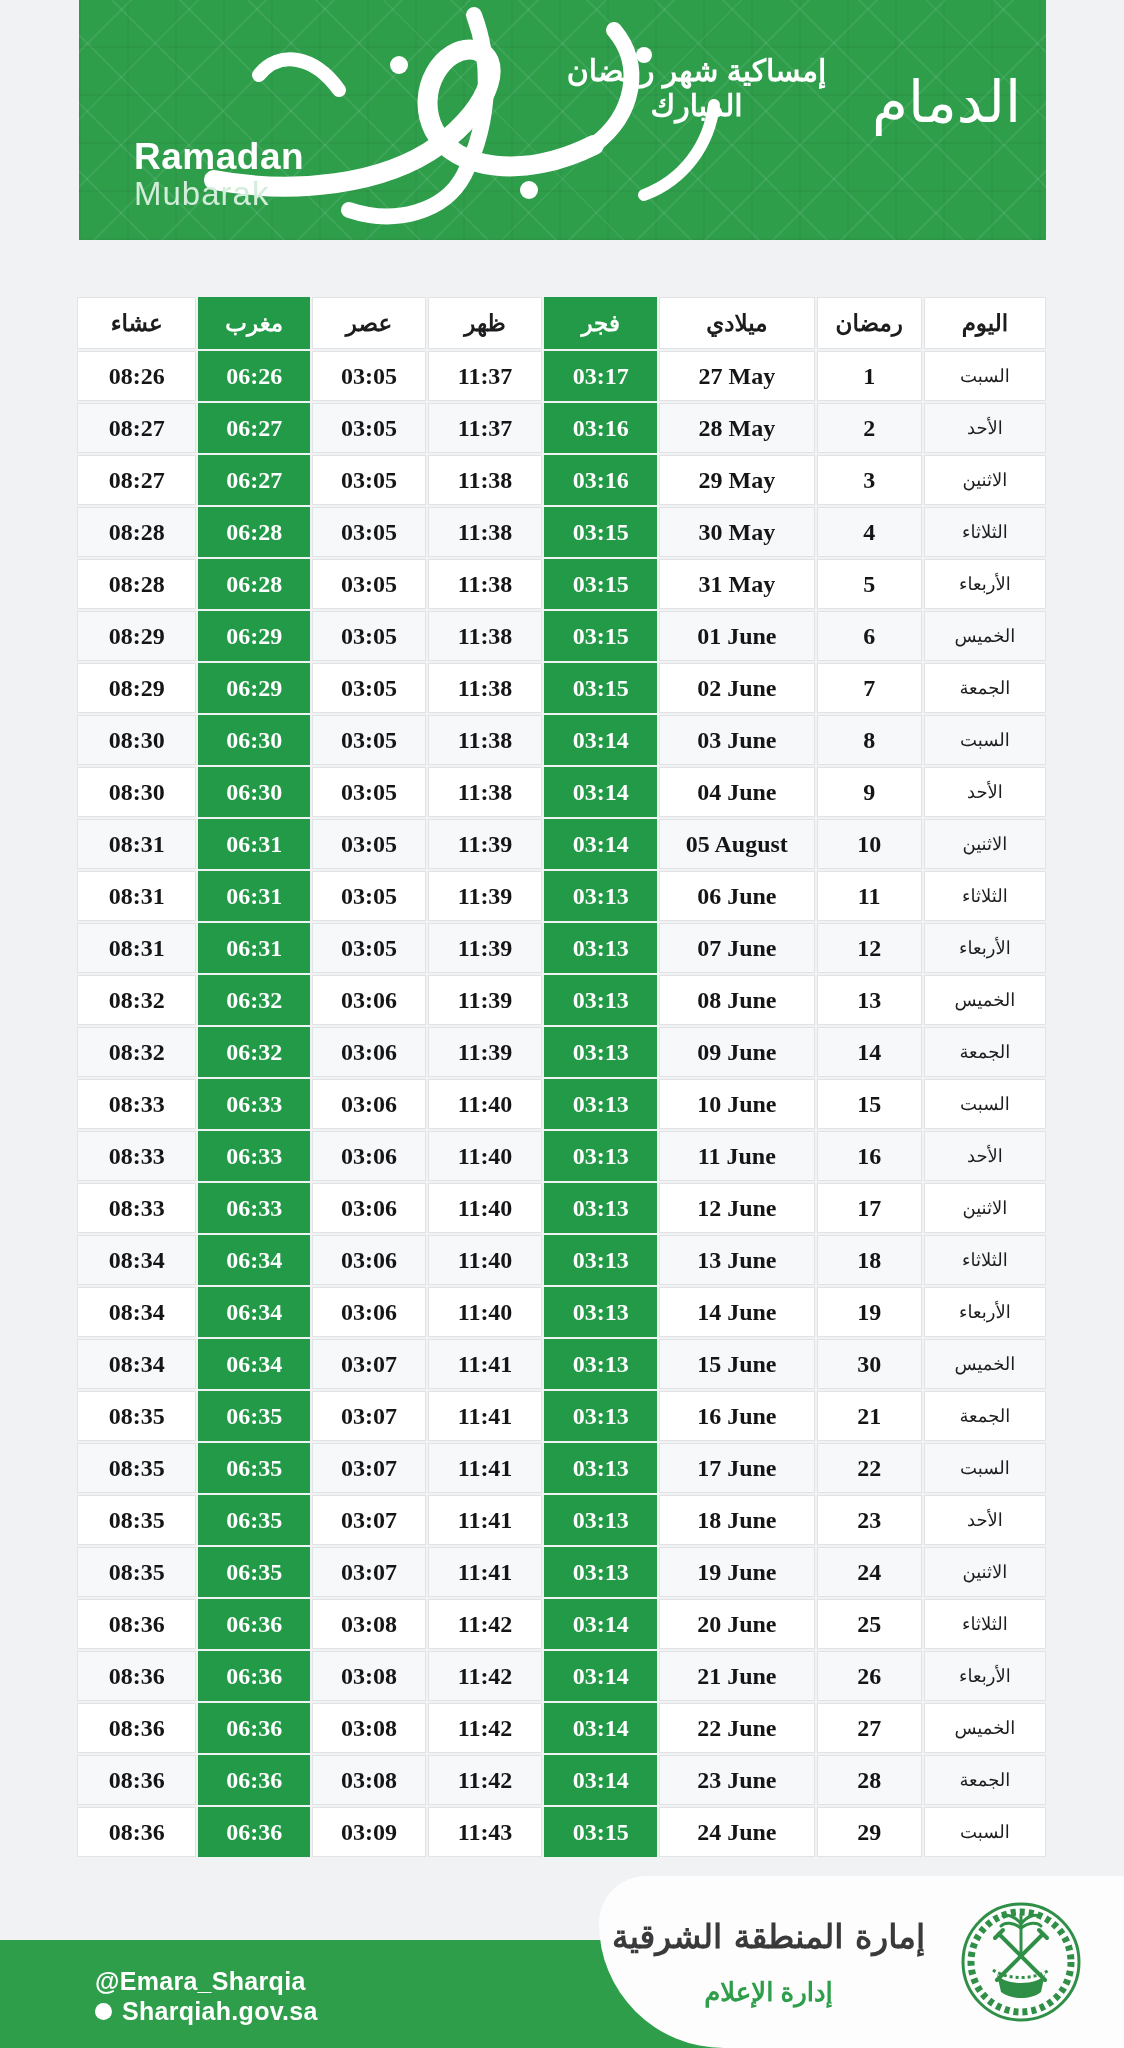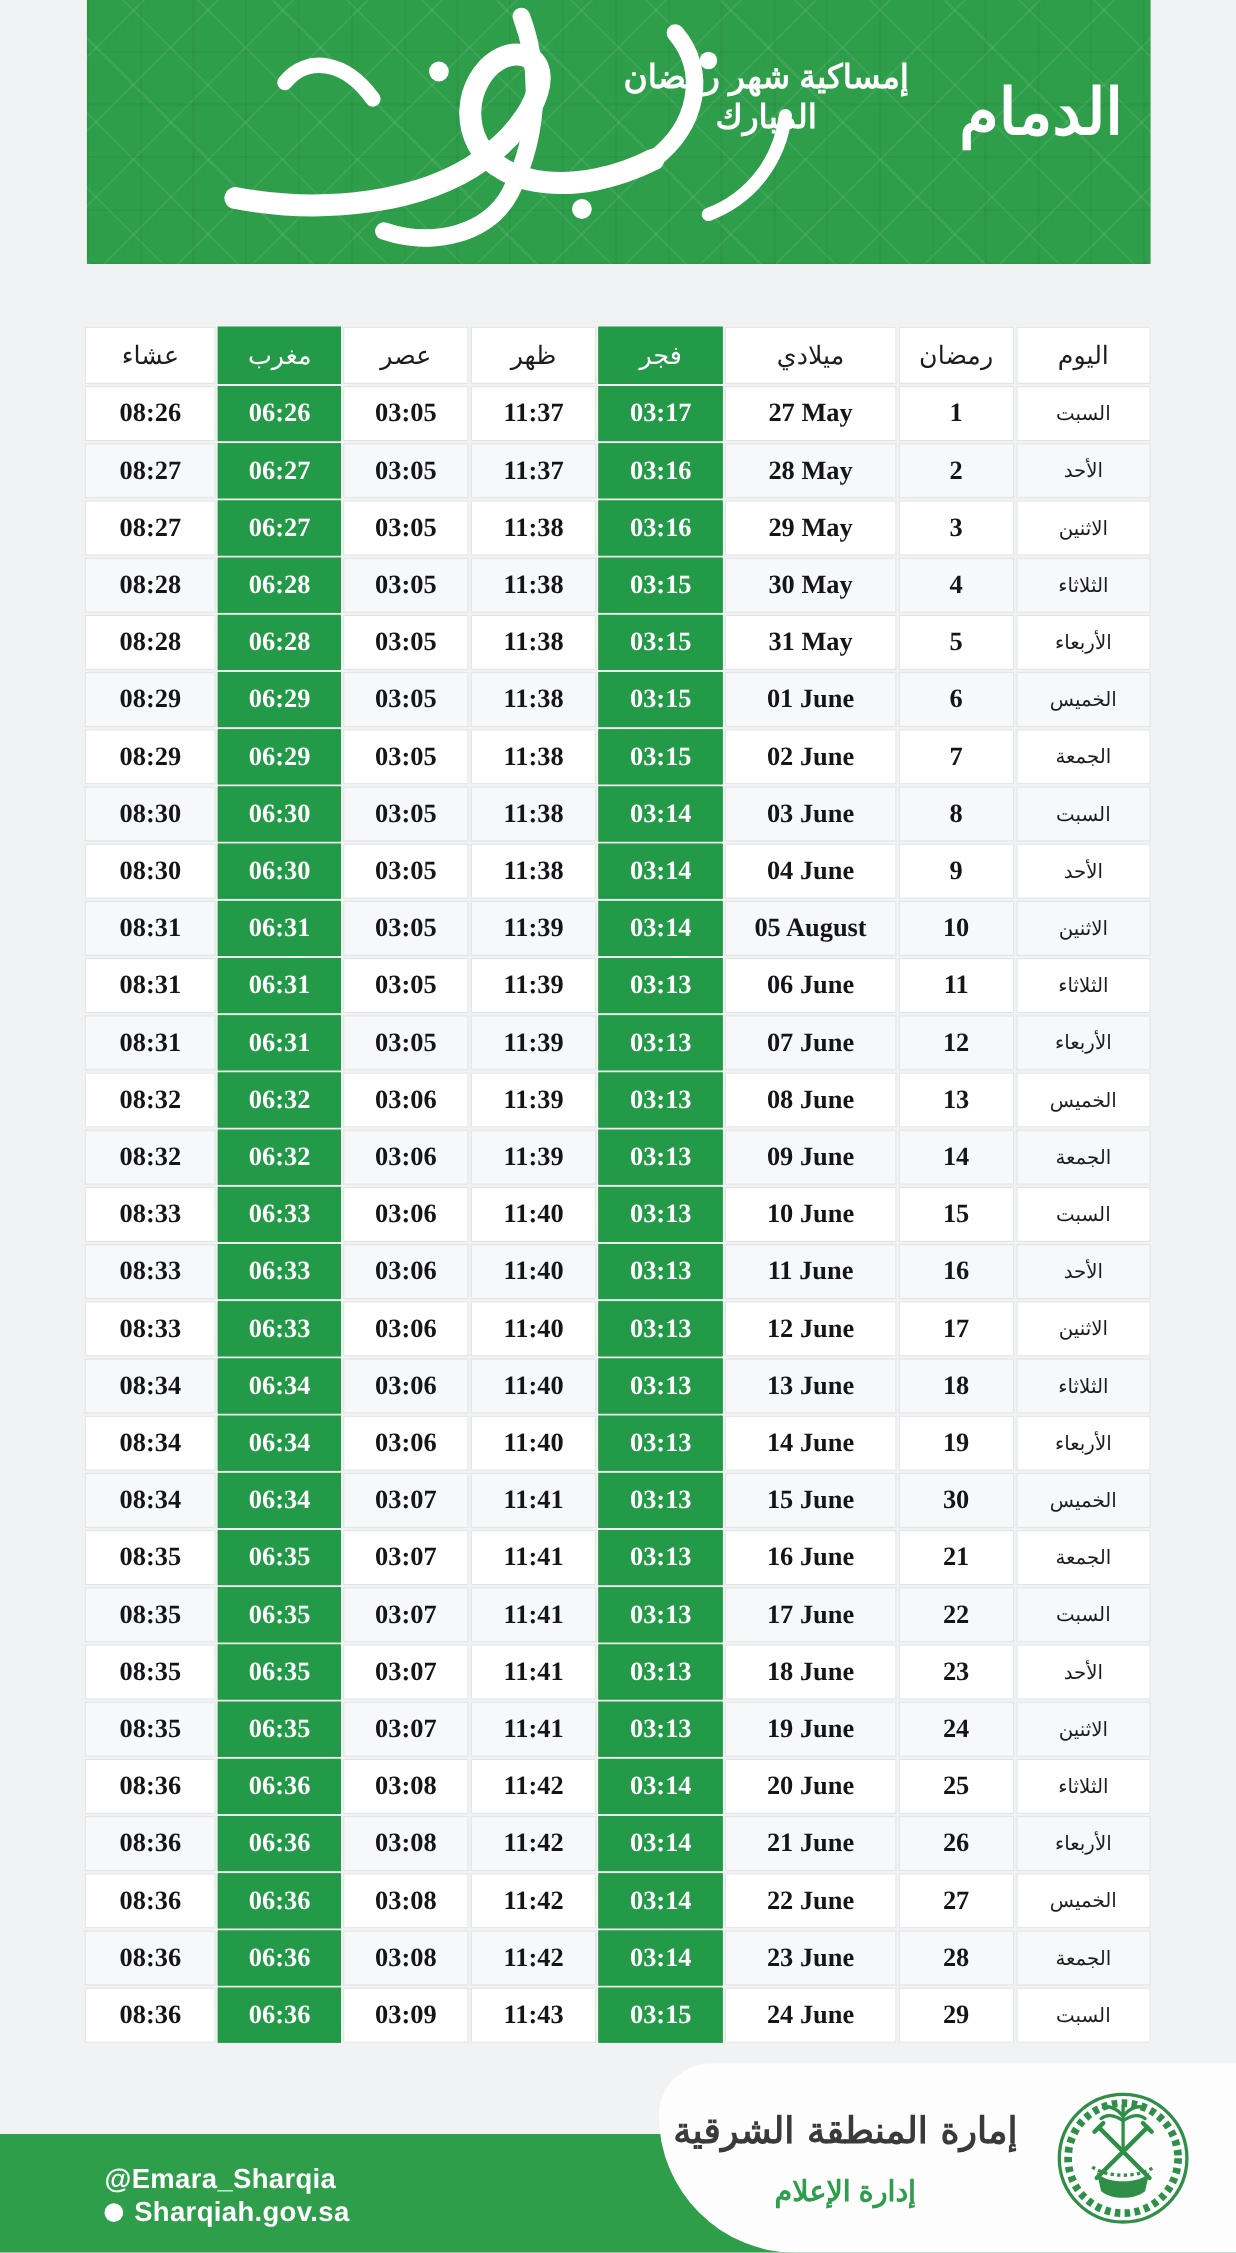--- a/index.html
+++ b/index.html
@@ -28,32 +28,32 @@
     position:absolute; left:95px; top:-5px; width:560px; height:250px;
   }
   .latin-logo { position:absolute; left:55px; top:138px; line-height:1.05; }
   .latin-logo .l1 { color:#ffffff; font-size:37px; font-weight:bold; letter-spacing:0.5px; }
   .latin-logo .l2 { color:#d2edda; font-size:33px; font-weight:normal; letter-spacing:1px; }
   .banner-titles {
     position:absolute; right:25px; top:40px; width:500px;
     display:flex; flex-direction:row; align-items:center; text-align:center;
   }
   .banner-title { color:#ffffff; font-size:30px; font-weight:600; direction:rtl; }
-  .banner-city  { color:#ffffff; font-size:58px; font-weight:bold; direction:rtl; margin-top:28px; }
+  .banner-city  { color:#ffffff; font-size:58px; font-weight:normal; direction:rtl; margin-top:28px; }
 
   
   .ptable {
     position:absolute; left:75px; top:295px; width:973px;
     border-collapse:separate; border-spacing:2px; table-layout:fixed;
   }
   .ptable th, .ptable td {
     text-align:center; vertical-align:middle;
     border:1px solid #e2e3e5; background:#ffffff;
   }
-  .ptable thead th { height:52px; font-size:23px; font-weight:normal; color:#1d1d1f; direction:rtl; }
+  .ptable thead th { height:52px; font-size:23px; font-weight:bold; color:#1d1d1f; direction:rtl; }
   .ptable tbody td { height:50px; }
   .ptable tbody tr:nth-child(even) td { background:#f7f8f9; }
   .ptable td.time, .ptable td.date, .ptable td.num {
     font-family:"Liberation Serif", serif; font-weight:bold; font-size:24px; color:#151517;
   }
   .ptable td.day { font-size:18px; font-weight:normal; color:#1d1d1f; direction:rtl; }
   .ptable th.green, .ptable td.green {
     background:#239a47 !important; color:#ffffff !important; border-color:#239a47;
   }
 
@@ -95,20 +95,24 @@
         <path d="M420 150 C460 120 470 70 440 35" stroke-width="16"></path>
         <path d="M470 200 C510 185 535 150 540 110" stroke-width="12"></path>
       </g>
       <g fill="#ffffff">
         <circle cx="225" cy="70" r="9"></circle>
         <circle cx="355" cy="195" r="9"></circle>
         <circle cx="470" cy="60" r="8"></circle>
       </g>
     </svg>
 
+    <div class="latin-logo">
+      <div class="l1">Ramadan</div>
+      <div class="l2">Mubarak</div>
+    </div>
 
     <div class="banner-titles">
       <div class="banner-title">إمساكية شهر رمضان المبارك</div>
       <div class="banner-city">الدمام</div>
     </div>
   </div>
 
   <table class="ptable">
     <colgroup>
         <col style="width: 12.5%;">

